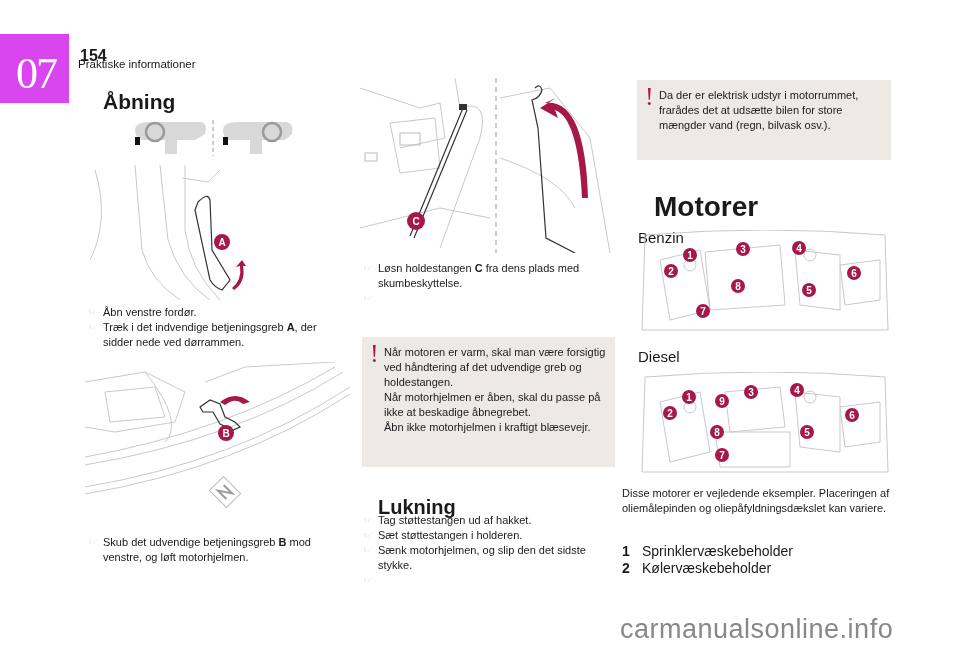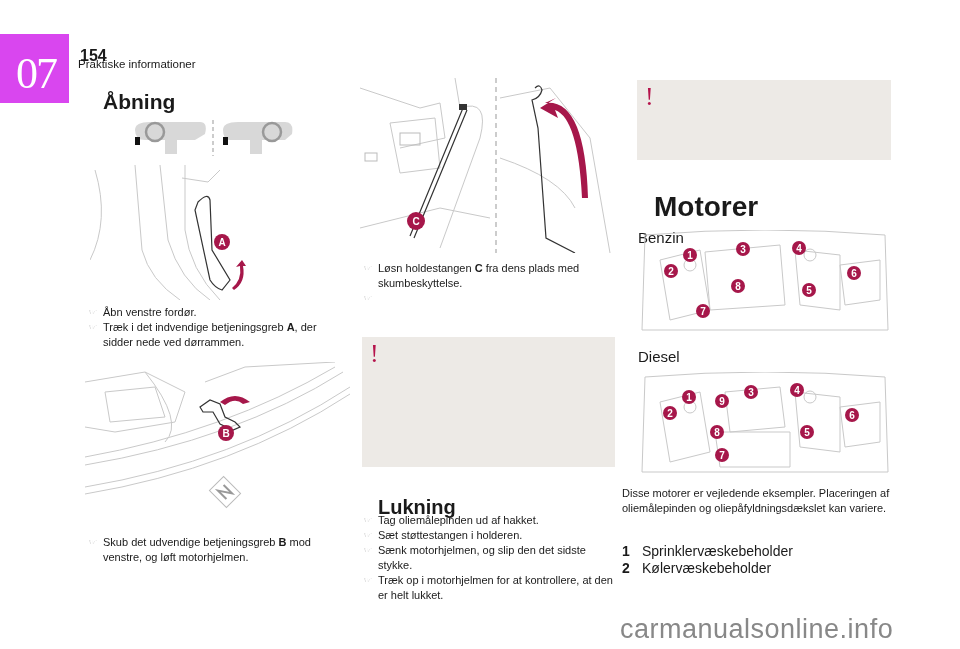--- a/index.html
+++ b/index.html
@@ -118,32 +118,36 @@
   <path d="M185 25 Q225 20 228 120 L222 120 Q218 40 195 32 L198 40 L180 30 L196 20Z" fill="#a6174a"></path>
 </svg>
 
 <ul class="bullets b3">
   <li><span class="hand">☞</span><span>Løsn holdestangen </span><b>C</b><span> fra dens plads med skumbeskyttelse.</span></li>
   <li><span class="hand">☞</span></li>
 </ul>
 
 <div class="note note1">
   <span class="bang">!</span>
+  <div class="txt" style="white-space:pre-line">Når motoren er varm, skal man være forsigtig ved håndtering af det udvendige greb og holdestangen.
+Når motorhjelmen er åben, skal du passe på ikke at beskadige åbnegrebet.
+Åbn ikke motorhjelmen i kraftigt blæsevejr.</div>
 </div>
 
 <h1 class="h-lukning">Lukning</h1>
 <ul class="bullets b4">
-  <li><span class="hand">☞</span><span>Tag oliemålepinden ud af hakket.</span></li>
+  <li><span class="hand">☞</span><span>Tag støttestangen ud af hakket.</span></li>
   <li><span class="hand">☞</span><span>Sæt støttestangen i holderen.</span></li>
   <li><span class="hand">☞</span><span>Sænk motorhjelmen, og slip den det sidste stykke.</span></li>
-  <li><span class="hand">☞</span><span>Træk op i motorhjelmen for at kontrollere, at den er helt lukket.</span></li>
+  <li><span class="hand">☞</span></li>
 </ul>
 
 <div class="note note2">
   <span class="bang">!</span>
+  <div class="txt">Da der er elektrisk udstyr i motorrummet, frarådes det at udsætte bilen for store mængder vand (regn, bilvask osv.).</div>
 </div>
 
 <h1 class="h-motorer">Motorer</h1>
 <div class="h-benzin">Benzin</div>
 
 <svg class="illus" id="petrol-svg" style="left:640px;top:230px" width="250" height="108" viewBox="0 0 250 108">
   <path class="line" d="M5 5 Q125 -5 245 5 L248 100 L2 100Z"></path>
   <path class="line" d="M20 30 L60 20 L70 80 L30 90Z"></path>
   <path class="line" d="M65 22 L140 15 L145 75 L70 80Z"></path>
   <path class="line" d="M155 20 L200 25 L200 80 L160 75Z"></path>

